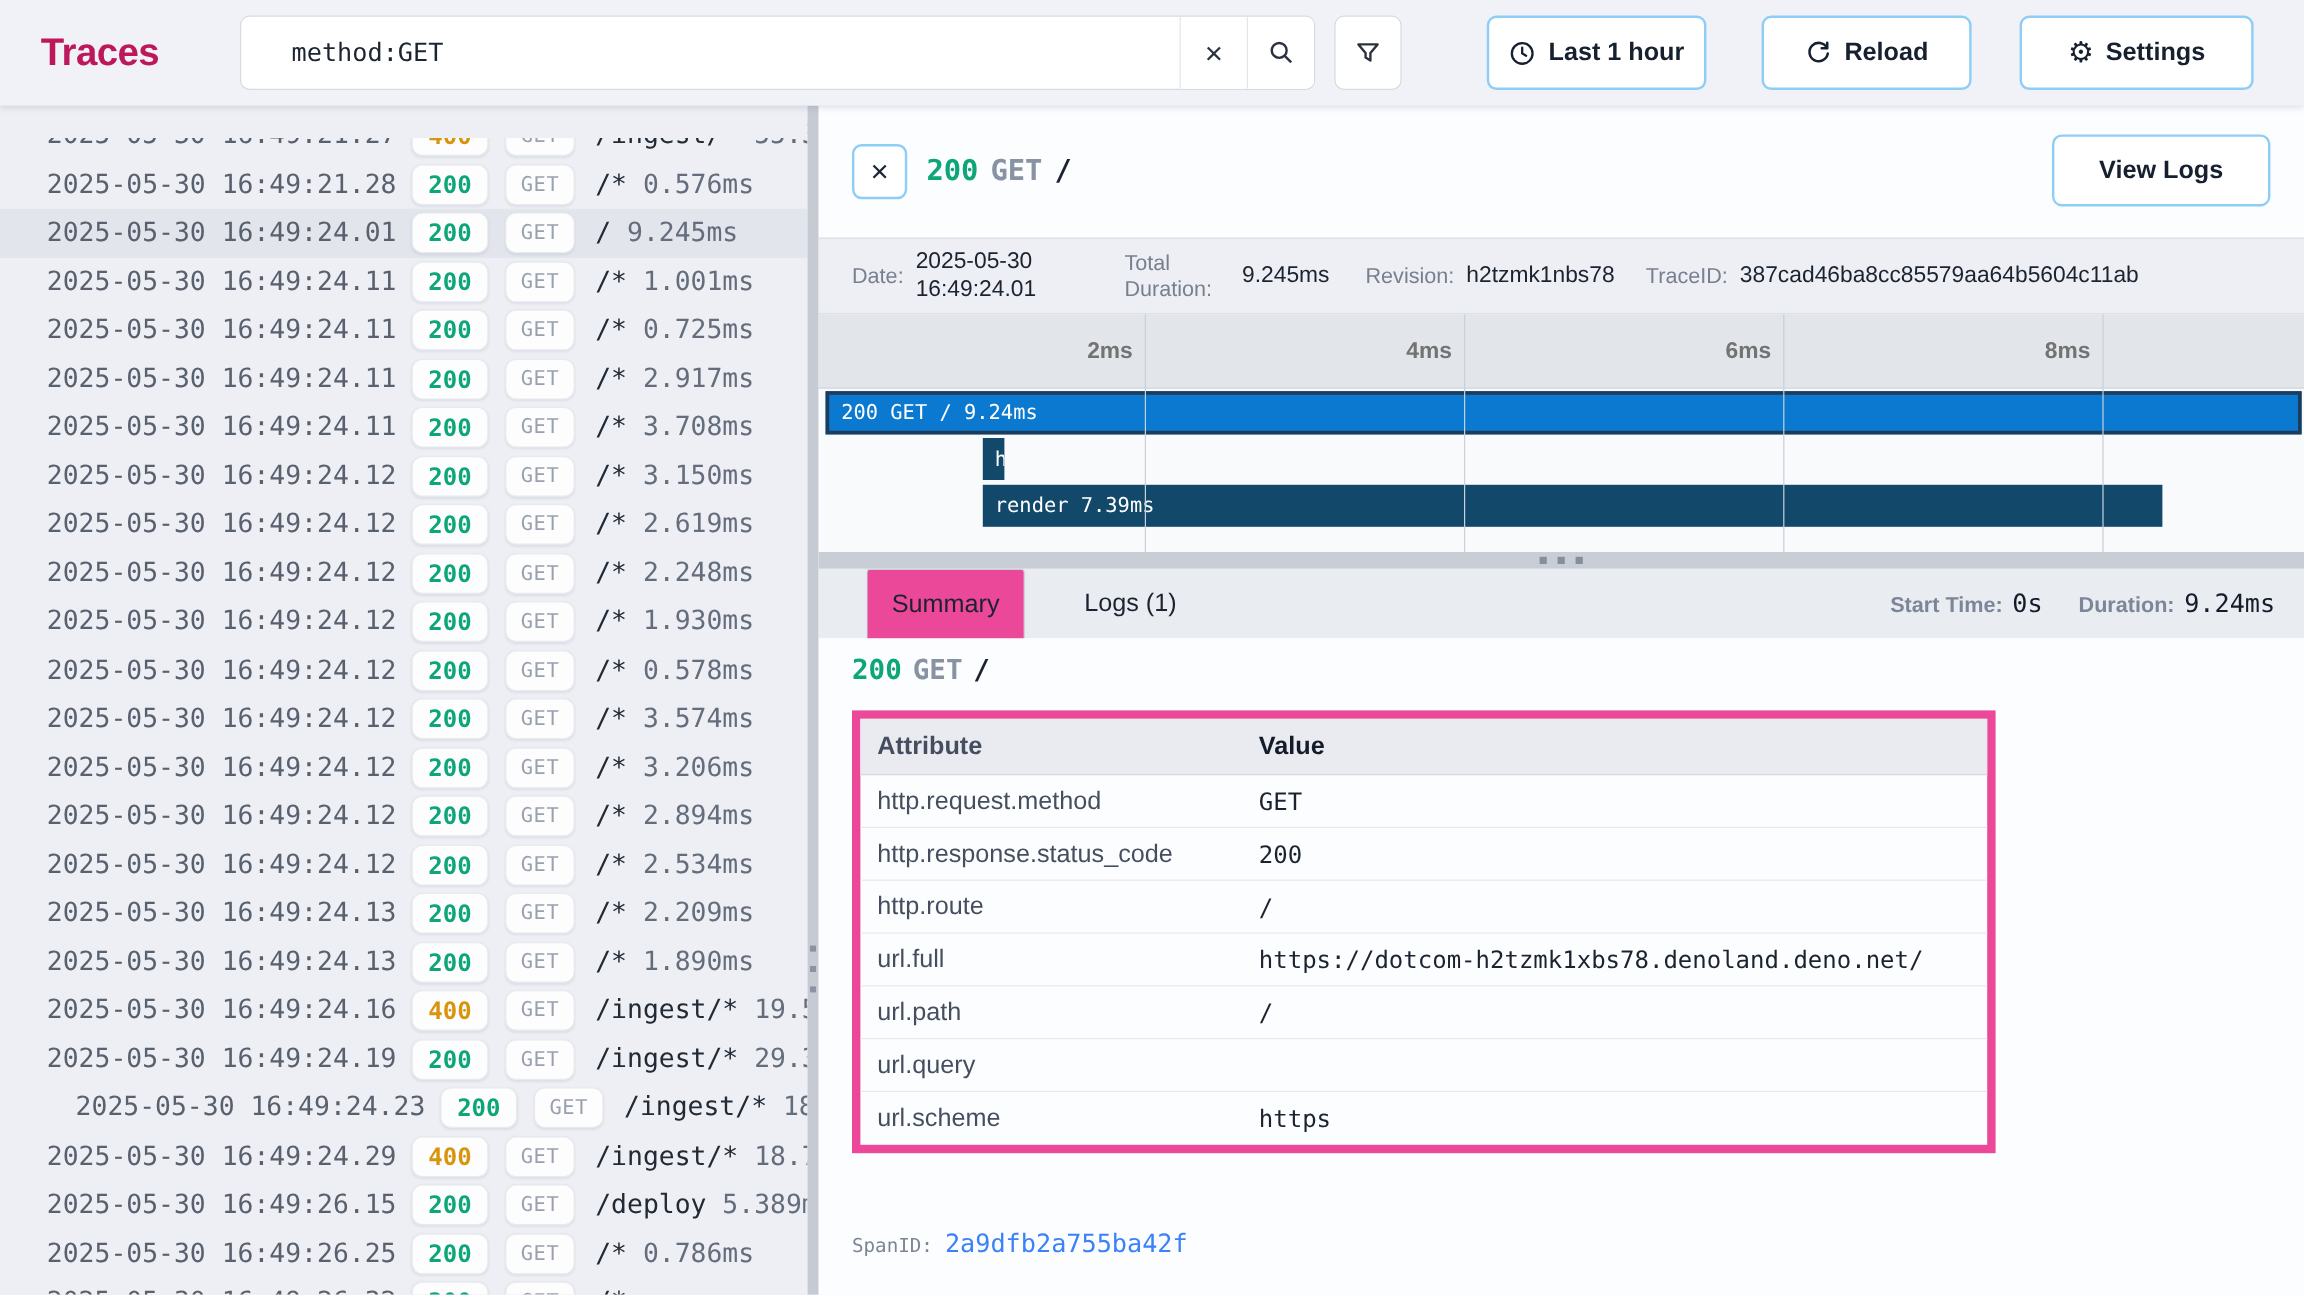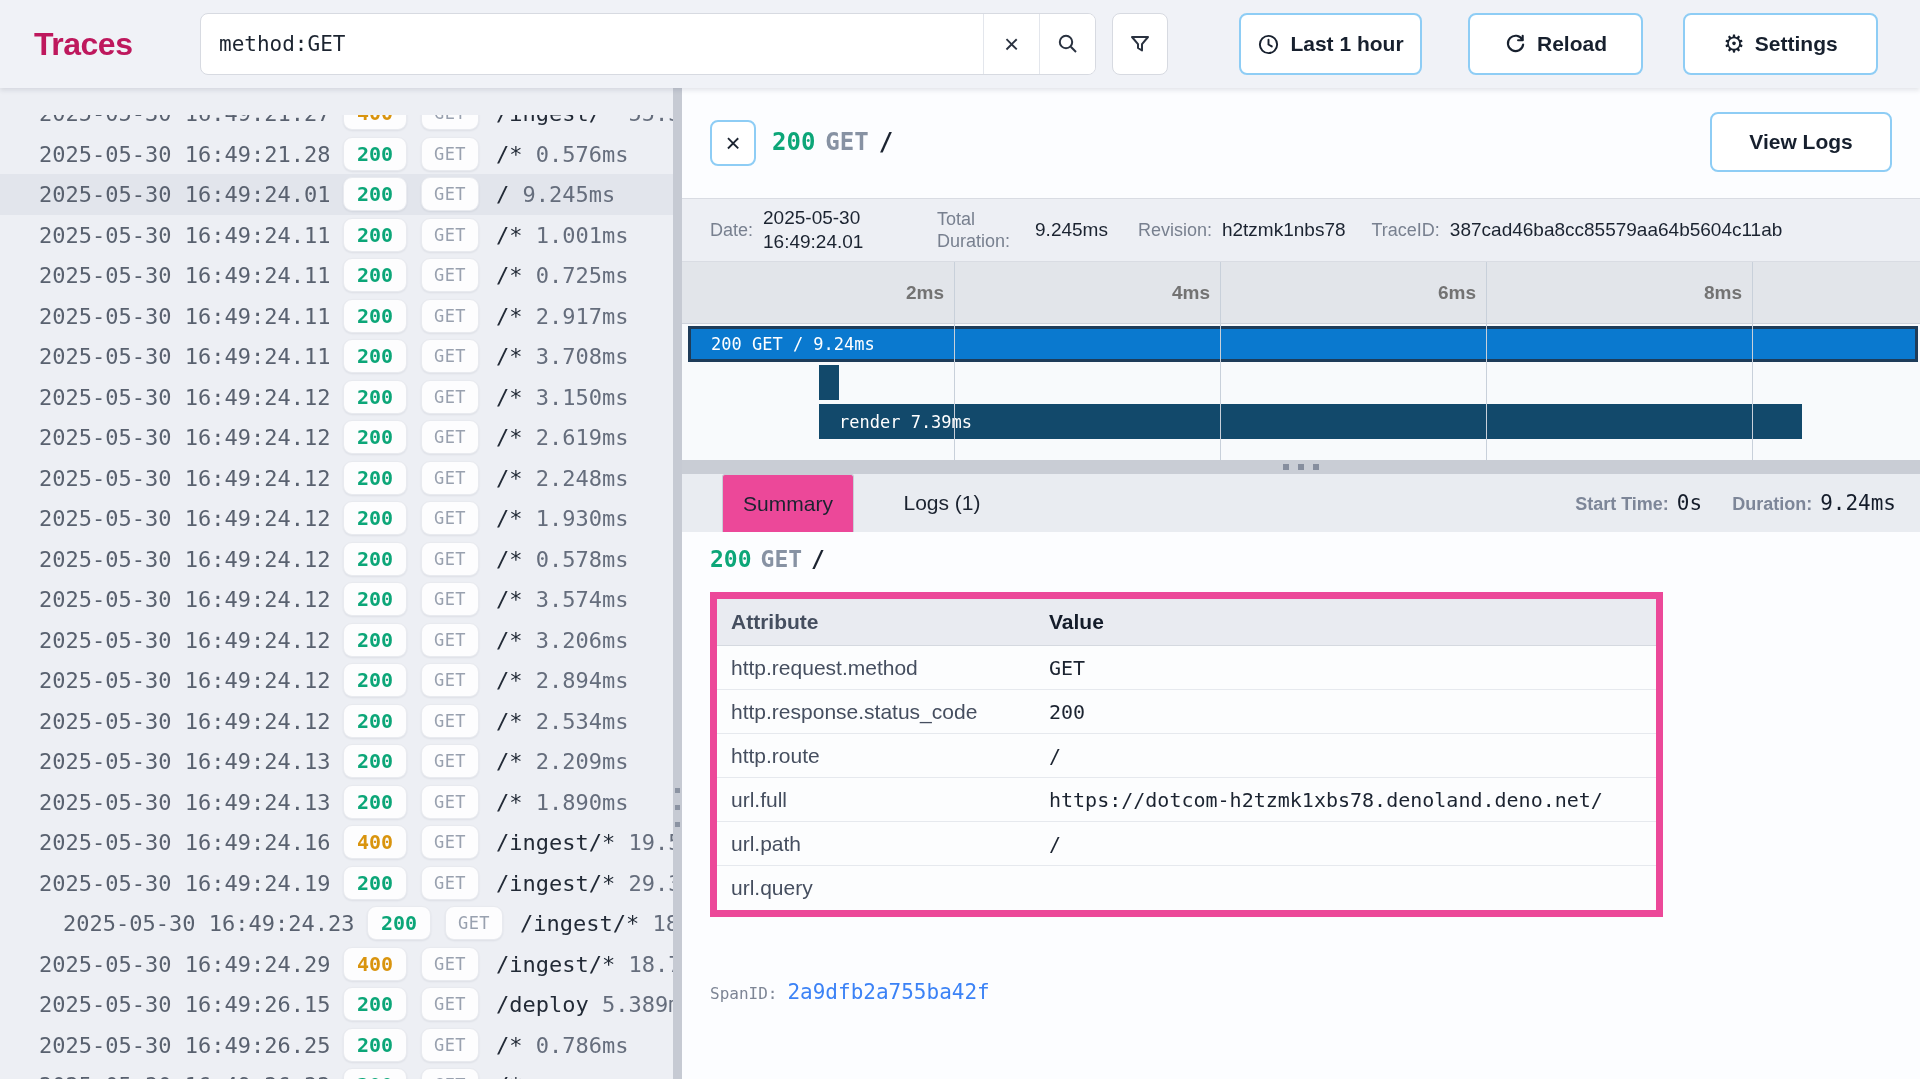--- a/index.html
+++ b/index.html
@@ -23,20 +23,21 @@
   }
   .search-group {
     position:absolute; left:200px; top:13px; width:896px; height:62px;
     background:#ffffff; border:1px solid #d7dae1; border-radius:8px;
     display:flex; overflow:hidden;
   }
   .search-group input {
     flex:1; border:none; outline:none; background:transparent;
     font-family:"DejaVu Sans Mono", monospace; font-size:21px; color:#1c2430;
     padding:4px 18px;
+    margin-left:24px;
   }
   .sq-btn {
     width:56px; height:100%; display:flex; align-items:center; justify-content:center;
     background:#ffffff; border:none; border-left:1px solid #e3e6ec; cursor:pointer;
     color:#2a3240; font-size:26px;
   }
   .filter-btn {
     position:absolute; left:1112px; top:13px; width:56px; height:62px;
     background:#ffffff; border:1px solid #d7dae1; border-radius:8px;
     display:flex; align-items:center; justify-content:center; cursor:pointer;
@@ -148,21 +149,21 @@
     position:absolute; top:0; height:62px; width:76px; line-height:62px;
     text-align:right; font-size:19px; font-weight:600; color:#737373; z-index:2;
   }
   .span-area {
     position:absolute; top:62px; left:0; right:0; height:136px;
     background:#f8fafc;
   }
   .bar {
     position:absolute; height:35px; color:#ffffff;
     font-family:"DejaVu Sans Mono", monospace; font-size:17px;
-    display:flex; align-items:center; padding-left:20px;
+    display:flex; align-items:center; padding-left:10px;
     white-space:nowrap; overflow:hidden; cursor:pointer;
   }
   .bar.root { background:#0a79cf; border:3px solid #1e3c59; height:36px; }
   .bar.child { background:#12496b; }
 
   .drag-band {
     position:absolute; top:372px; left:0; right:0; height:14px;
     background:#c9cdd5; cursor:row-resize;
     display:flex; align-items:center; justify-content:center; gap:9px;
   }
@@ -539,20 +540,24 @@
             <div class="cell val">https://dotcom-h2tzmk1xbs78.denoland.deno.net/</div>
           </div>
           <div class="trow">
             <div class="cell attr">url.path</div>
             <div class="cell val">/</div>
           </div>
           <div class="trow">
             <div class="cell attr">url.query</div>
             <div class="cell val"></div>
           </div>
+          <div class="trow">
+            <div class="cell attr">url.scheme</div>
+            <div class="cell val">https</div>
+          </div>
         </div>
     </div>
 
     <div class="spanid">
       <span class="lbl">SpanID:</span>
       <span class="val">2a9dfb2a755ba42f</span>
     </div>
   </div>
 
 </div>

